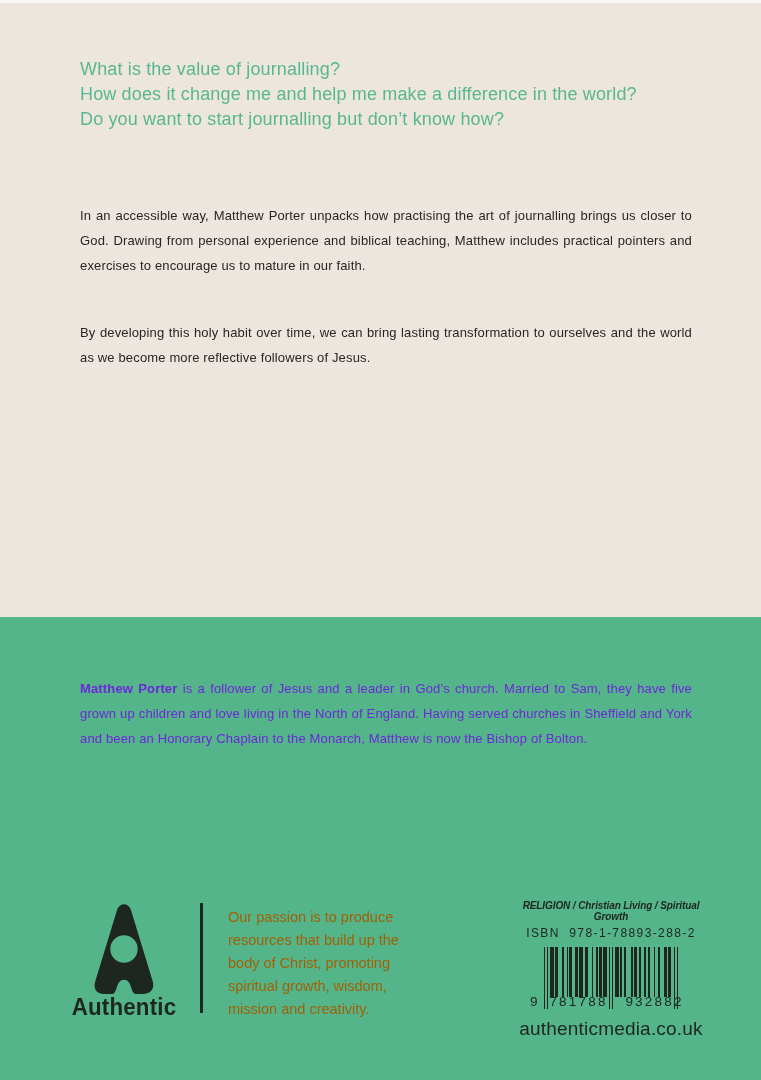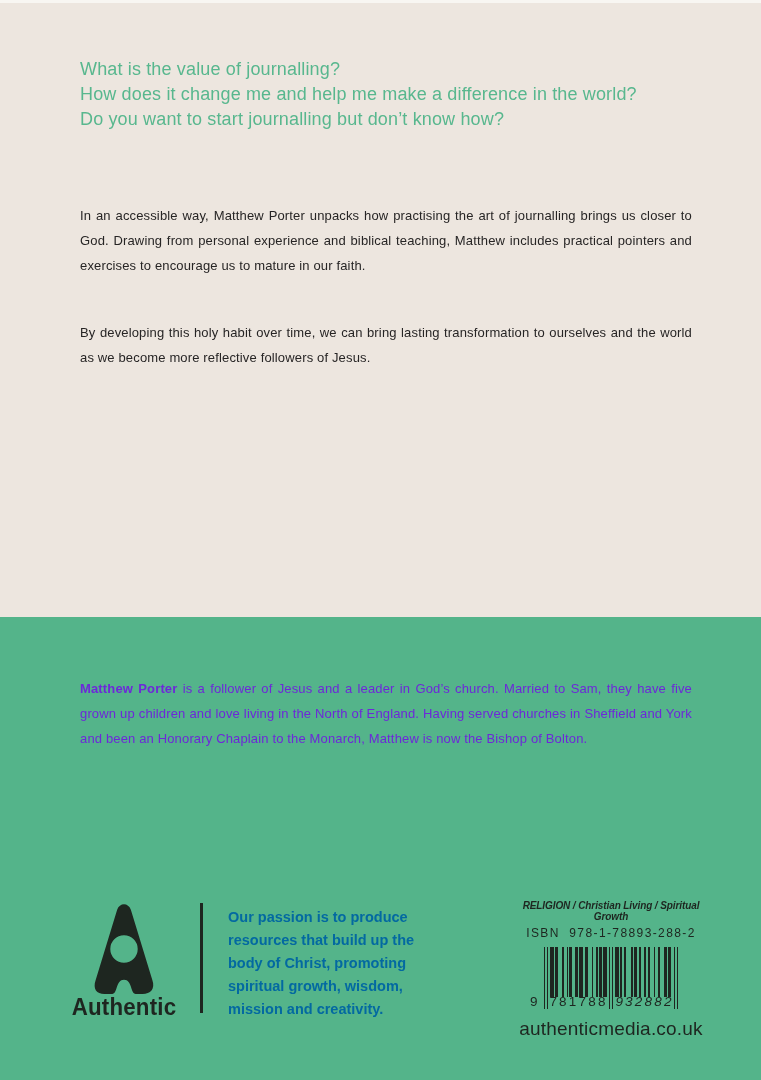--- a/index.html
+++ b/index.html
@@ -35,37 +35,37 @@
   
   .logo-a{position:absolute;left:84px;top:901px;width:80px;height:94px;}
   .logotype{
     position:absolute;left:56px;top:994px;width:136px;text-align:center;
     font-size:23px;font-weight:700;color:#1E2620;letter-spacing:0.2px;
     transform:scaleX(0.97);
   }
   .divider{position:absolute;left:200px;top:903px;width:2.5px;height:110px;background:#1E2620;}
   .mission{
     position:absolute;left:228px;top:906px;width:210px;
-    font-size:14.5px;line-height:23px;color:#0369a1;
-    white-space:pre-line;margin:0;font-weight:bold;
+    font-size:14.5px;line-height:23px;color:#a16207;
+    white-space:pre-line;margin:0;
   }
 
   .barcode-block{
     position:absolute;left:505px;top:900px;width:212px;
     text-align:center;color:#1E2620;
   }
   .bc-category{font-size:10px;font-weight:700;letter-spacing:-0.1px;font-style:italic;}
   .bc-isbn{font-size:12px;margin-top:4px;letter-spacing:1.4px;font-weight:500;}
   .bars{position:relative;width:134px;height:63px;margin:7px auto 0;}
   .bar{position:absolute;top:0;height:50px;background:#1E2620;}
   .bar.guard{height:62px;}
   .dg{position:absolute;top:47px;font-size:13.5px;color:#1E2620;}
   .dg-nine{left:-14px;}
   .dg-g1{left:4px;width:61px;text-align:center;letter-spacing:2.2px;}
-  .dg-g2{left:70px;width:61px;text-align:center;letter-spacing:2.2px;font-style:italic;}
+  .dg-g2{left:80px;width:61px;text-align:center;letter-spacing:2.2px;}
   .bc-web{font-size:19px;margin-top:8px;letter-spacing:0.2px;}
 </style>
 </head>
 <body>
 
 <div class="cover">
   <div class="top-strip"></div>
   <div class="green-section"></div>
 
   <p class="txt-block headline">What is the value of journalling?

